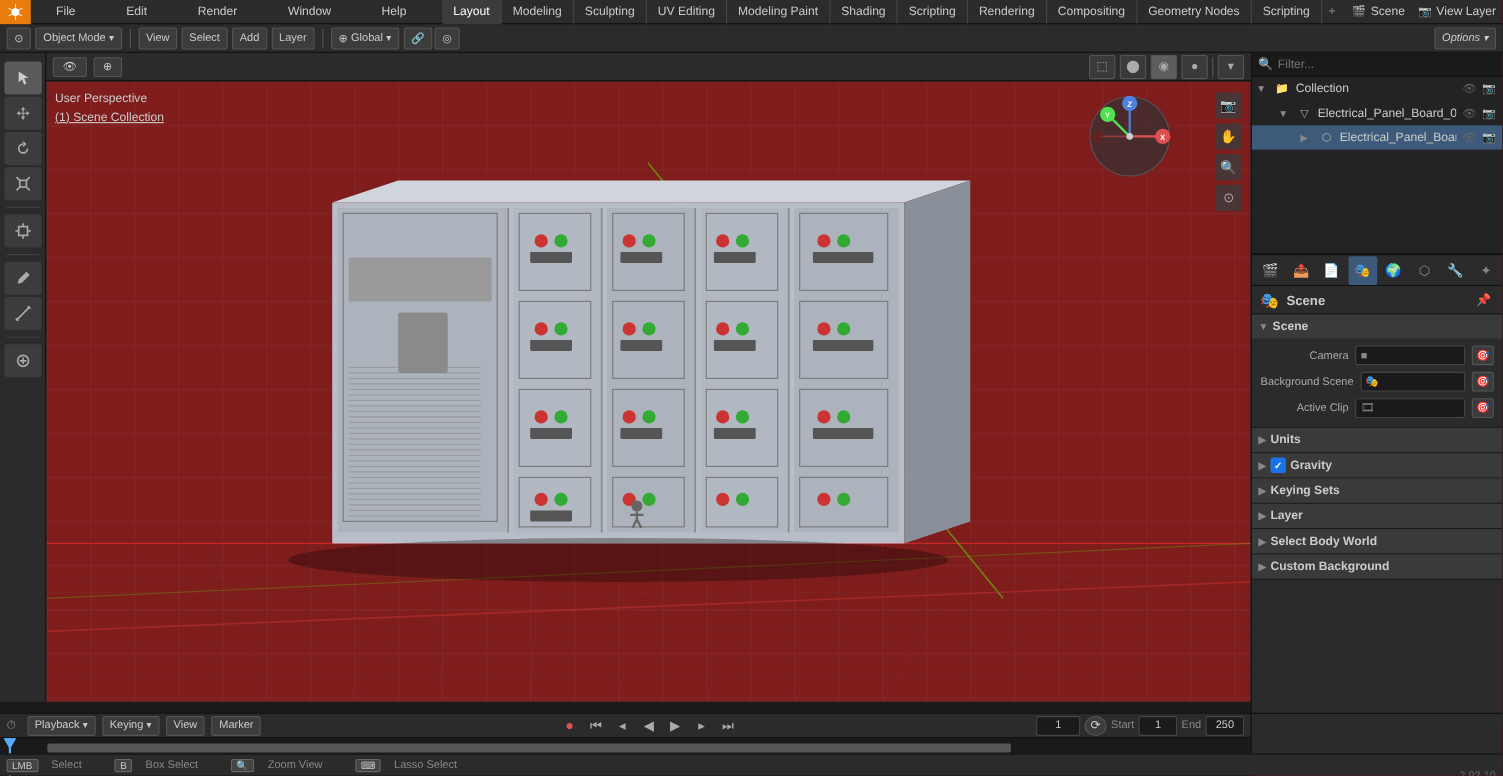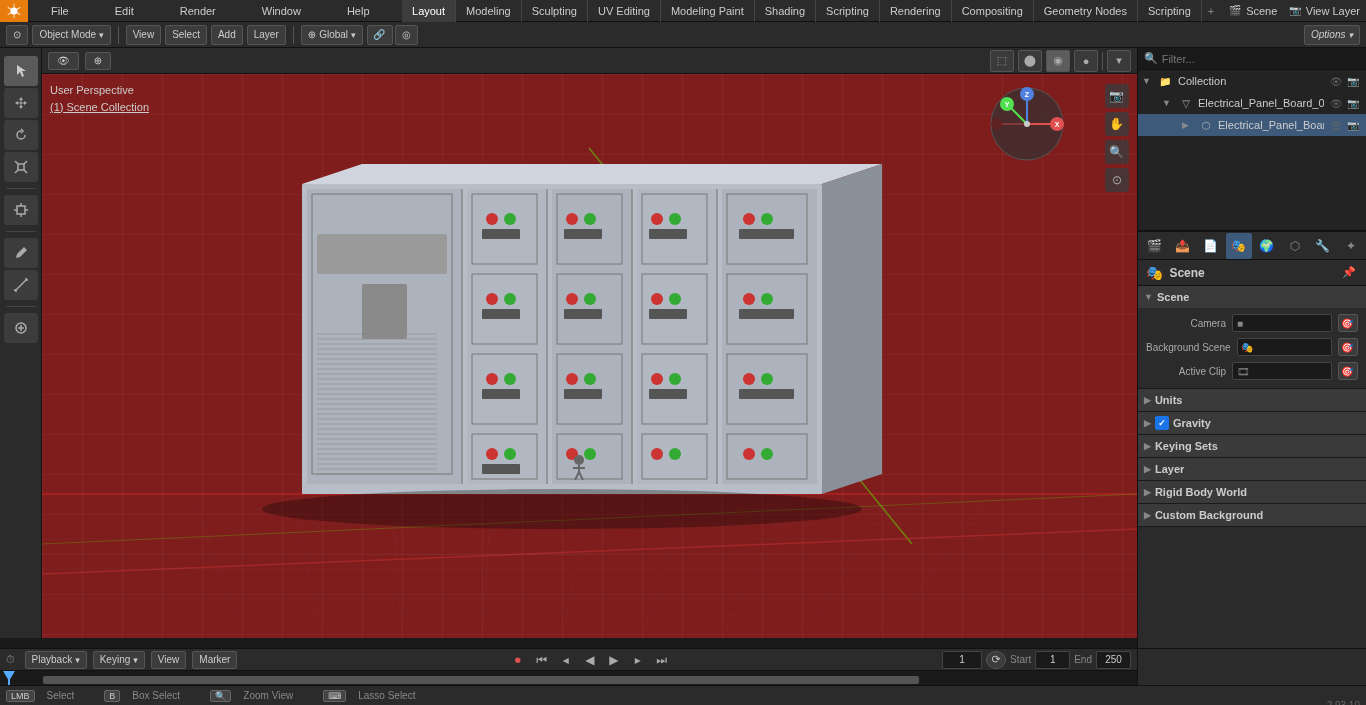--- a/index.html
+++ b/index.html
@@ -1152,21 +1152,21 @@
       <div class="prop-section">
         <div class="prop-section-header">
           <span class="arrow">▶</span>
           <span>Layer</span>
         </div>
       </div>
 
       <div class="prop-section">
         <div class="prop-section-header">
           <span class="arrow">▶</span>
-          <span>Rigid Body World</span>
+          <span>Select Body World</span>
         </div>
       </div>
 
       <div class="prop-section">
         <div class="prop-section-header">
           <span class="arrow">▶</span>
           <span>Custom Background</span>
         </div>
       </div>
     </div>

